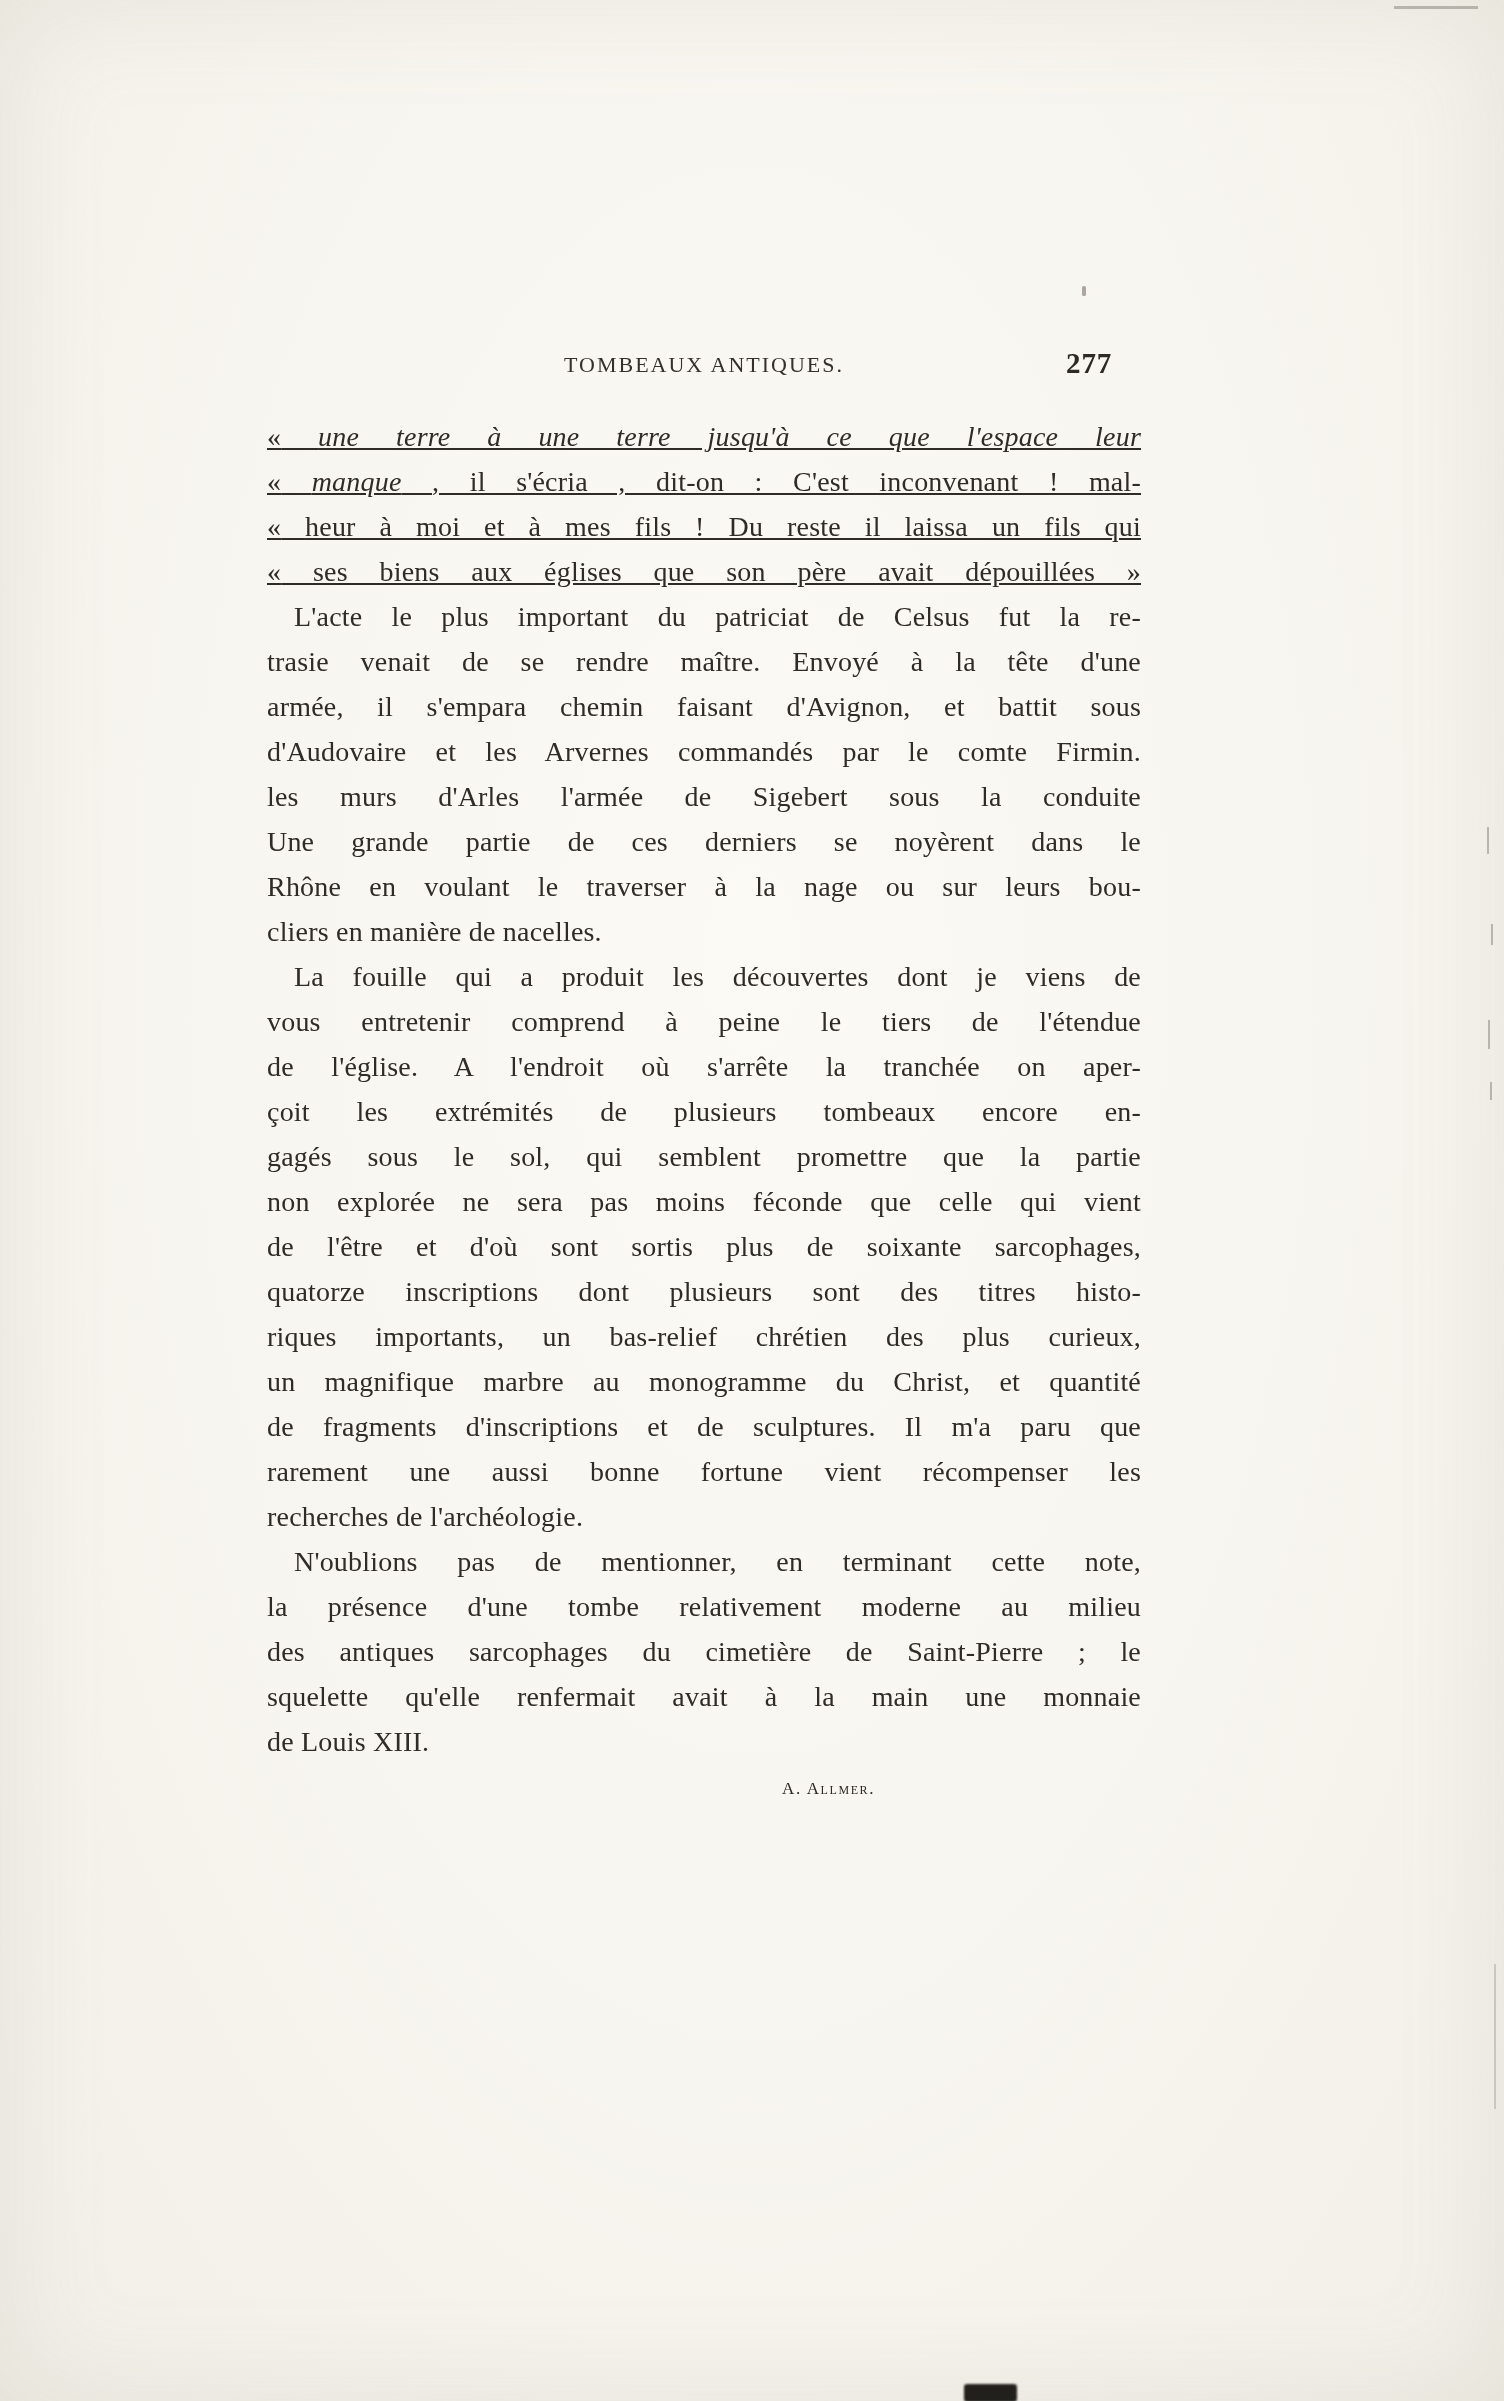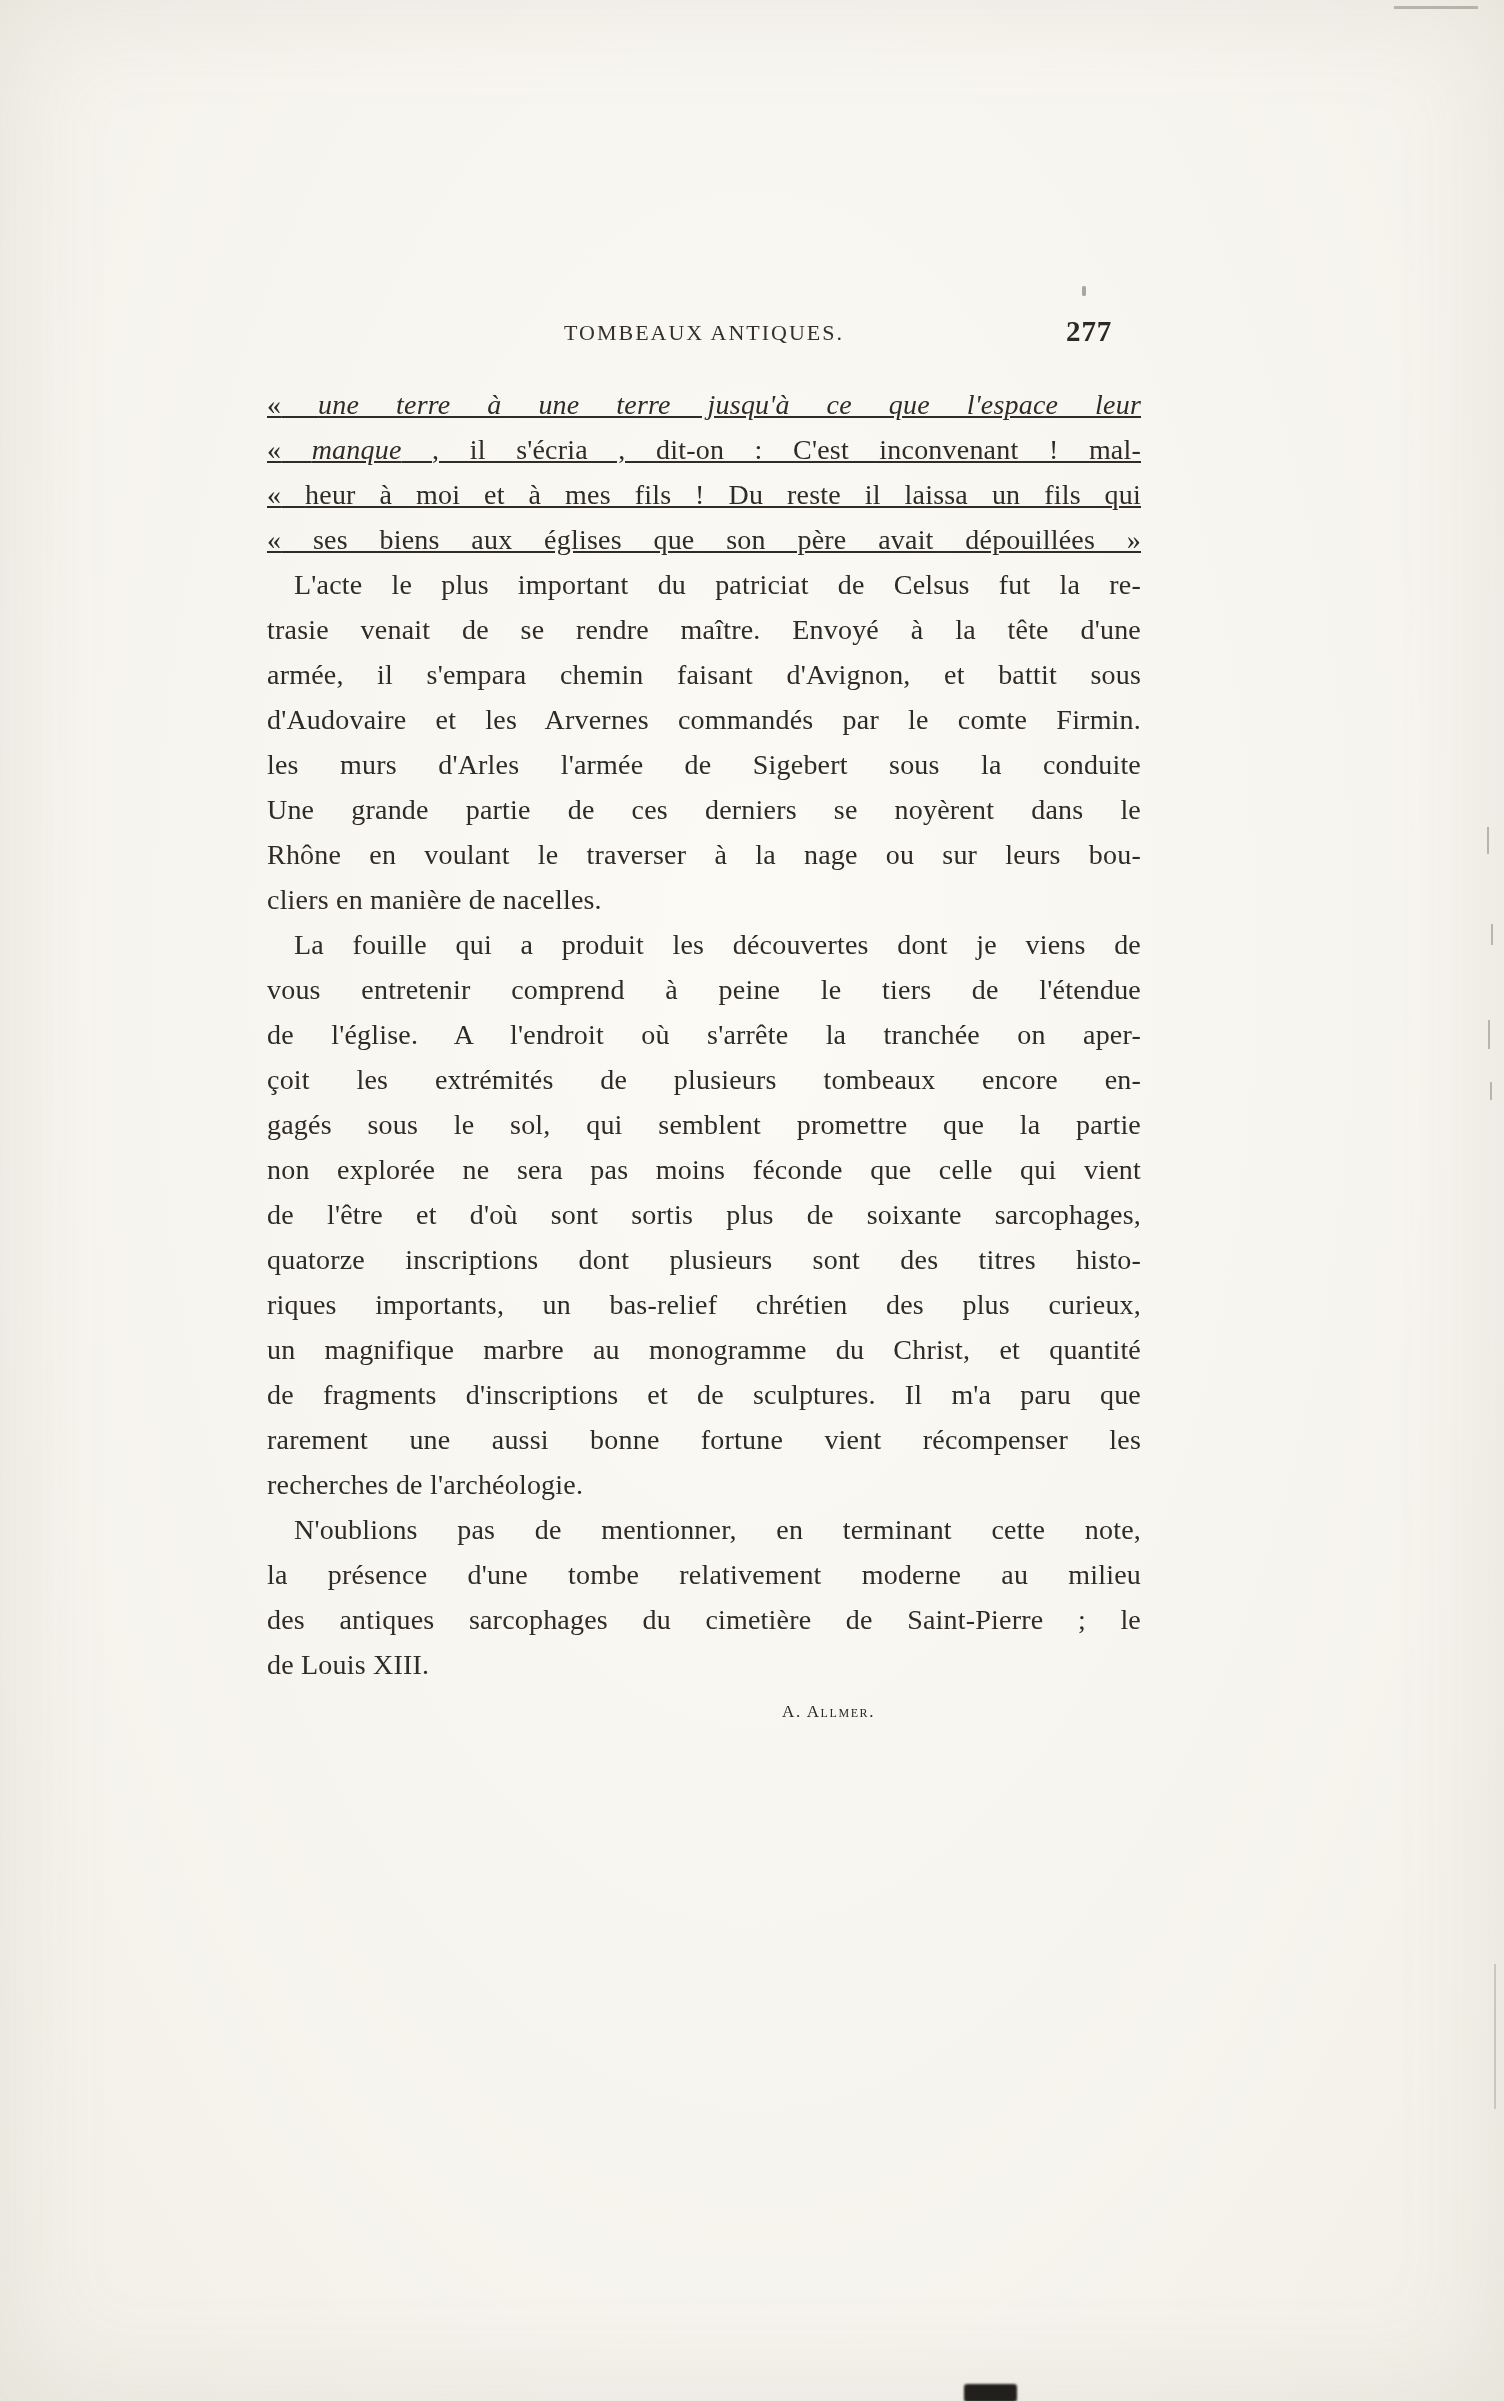--- a/index.html
+++ b/index.html
@@ -27,20 +27,21 @@
   }
   .header {
     position: relative;
     height: 35px;
   }
   .running-head {
     text-align: center;
     font-size: 22px;
     letter-spacing: 2px;
     color: #35302b;
+    margin-top: 32px;
   }
   .page-number {
     position: absolute;
     right: 29px;
     top: -4.8px;
     font-size: 29px;
     font-weight: 600;
     letter-spacing: 0.8px;
     color: #2d2925;
   }
@@ -152,20 +153,21 @@
           <div class="line">un magnifique marbre au monogramme du Christ, et quantité</div>
           <div class="line">de fragments d'inscriptions et de sculptures. Il m'a paru que</div>
           <div class="line">rarement une aussi bonne fortune vient récompenser les</div>
           <div class="line">recherches de l'archéologie.</div>
         </div>
 
       <div class="para">
           <div class="line">N'oublions pas de mentionner, en terminant cette note,</div>
           <div class="line">la présence d'une tombe relativement moderne au milieu</div>
           <div class="line">des antiques sarcophages du cimetière de Saint-Pierre ; le</div>
+          <div class="line">squelette qu'elle renfermait avait à la main une monnaie</div>
           <div class="line">de Louis XIII.</div>
         </div>
 
       <div class="signature">A. Allmer.</div>
 
     </div>
   </div>
 
   <div class="art art-topright-line"></div>
   <div class="art art-right-tick-1"></div>

